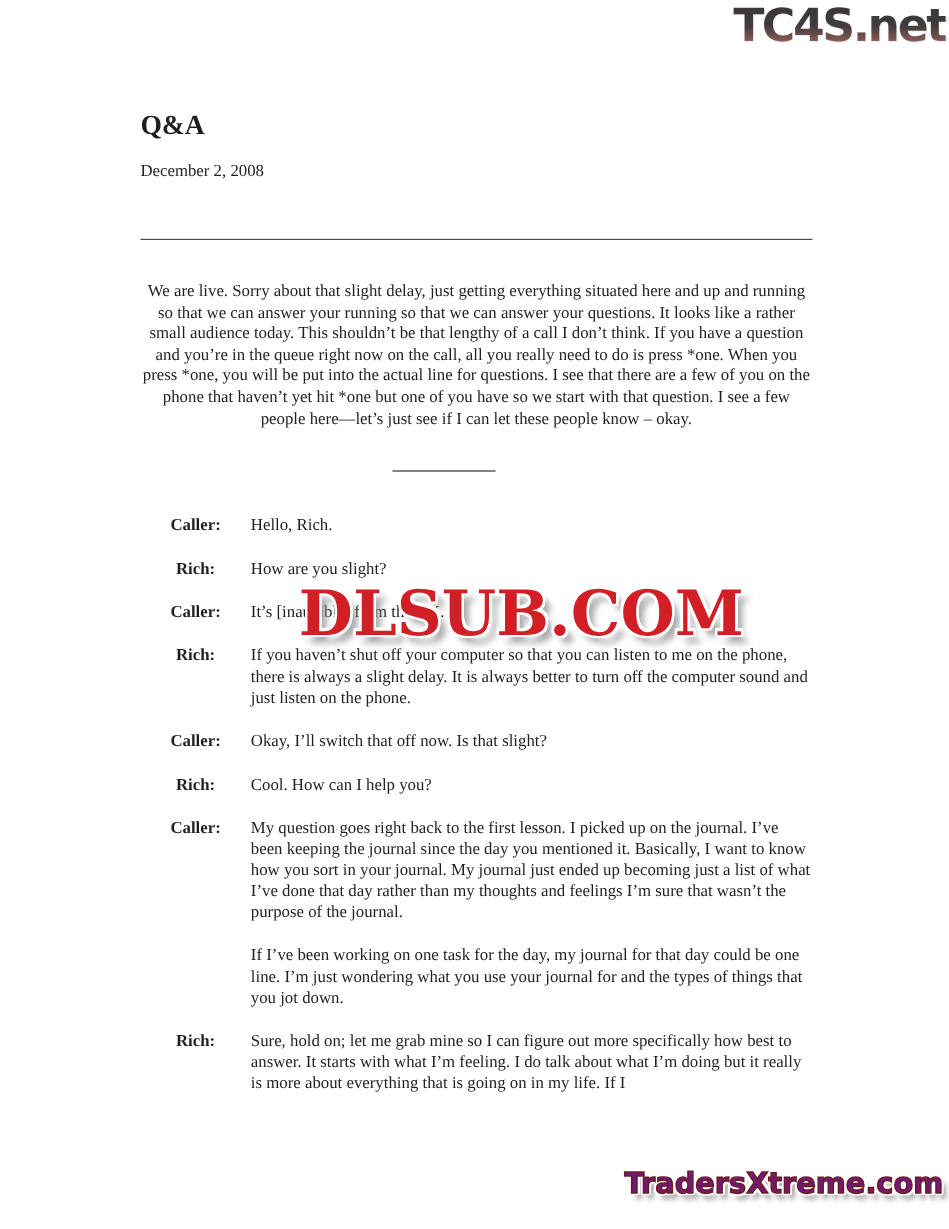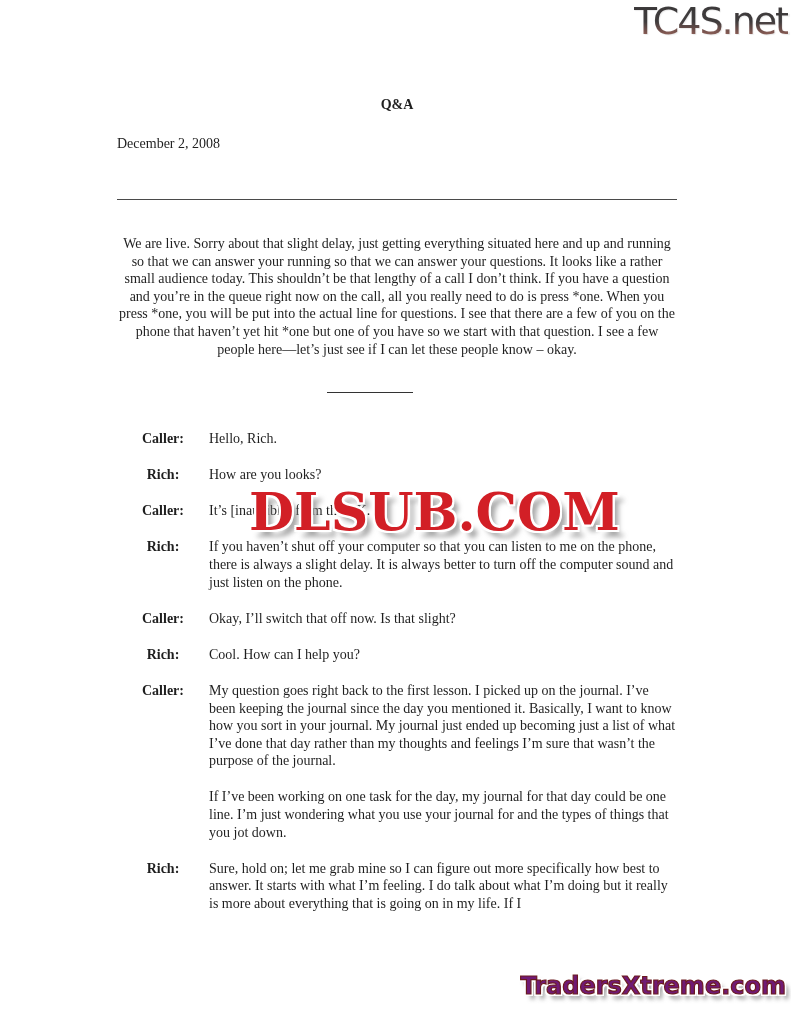--- a/index.html
+++ b/index.html
@@ -13,42 +13,41 @@
     font-family: "Liberation Serif", serif;
     color: #1f1f1f;
   }
 
   
   .tc4s-logo {
     position: absolute;
     top: 2px;
     right: 3px;
     font-family: "DejaVu Sans", sans-serif;
-    font-weight: normal;
+    font-weight: bold;
     font-size: 38px;
     letter-spacing: -2px;
     line-height: 1;
     background: linear-gradient(180deg, #3d3b3c 0%, #454142 52%, #8c5f58 82%, #cfa9a0 100%);
     -webkit-background-clip: text;
     background-clip: text;
     color: transparent;
     text-shadow: 1px 1px 1px rgba(0,0,0,0.08);
   }
 
   .content {
     position: absolute;
     left: 117px;
     top: 0;
     width: 560px;
   }
 
   .doc-title {
     margin: 93px 0 0 0;
-    text-align: center;
-    font-size: 14px;
+    font-size: 23px;
     font-weight: bold;
     line-height: 24px;
   }
   .doc-date {
     margin: 17px 0 0 0;
     text-align: left;
     font-size: 14px;
     line-height: 19px;
   }
 
@@ -145,21 +144,21 @@
 
     <hr class="short-rule">
 
     <div class="dialog">
       <div class="dialog-row">
         <div class="speaker">Caller:</div>
         <div class="speech">Hello, Rich.</div>
       </div>
       <div class="dialog-row">
         <div class="speaker">Rich:</div>
-        <div class="speech">How are you looks?</div>
+        <div class="speech">How are you slight?</div>
       </div>
       <div class="dialog-row">
         <div class="speaker">Caller:</div>
         <div class="speech">It’s [inaudible] from the UK.</div>
       </div>
       <div class="dialog-row">
         <div class="speaker">Rich:</div>
         <div class="speech">If you haven’t shut off your computer so that you can listen to me on the phone, there is always a slight delay. It is always better to turn off the computer sound and just listen on the phone.</div>
       </div>
       <div class="dialog-row">

